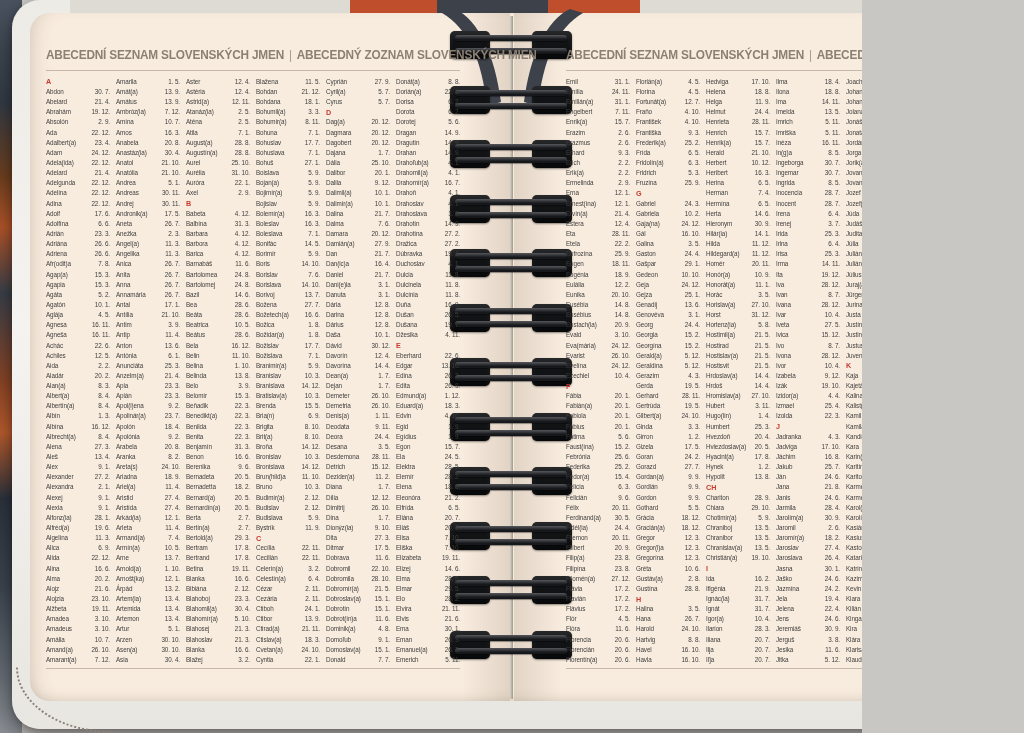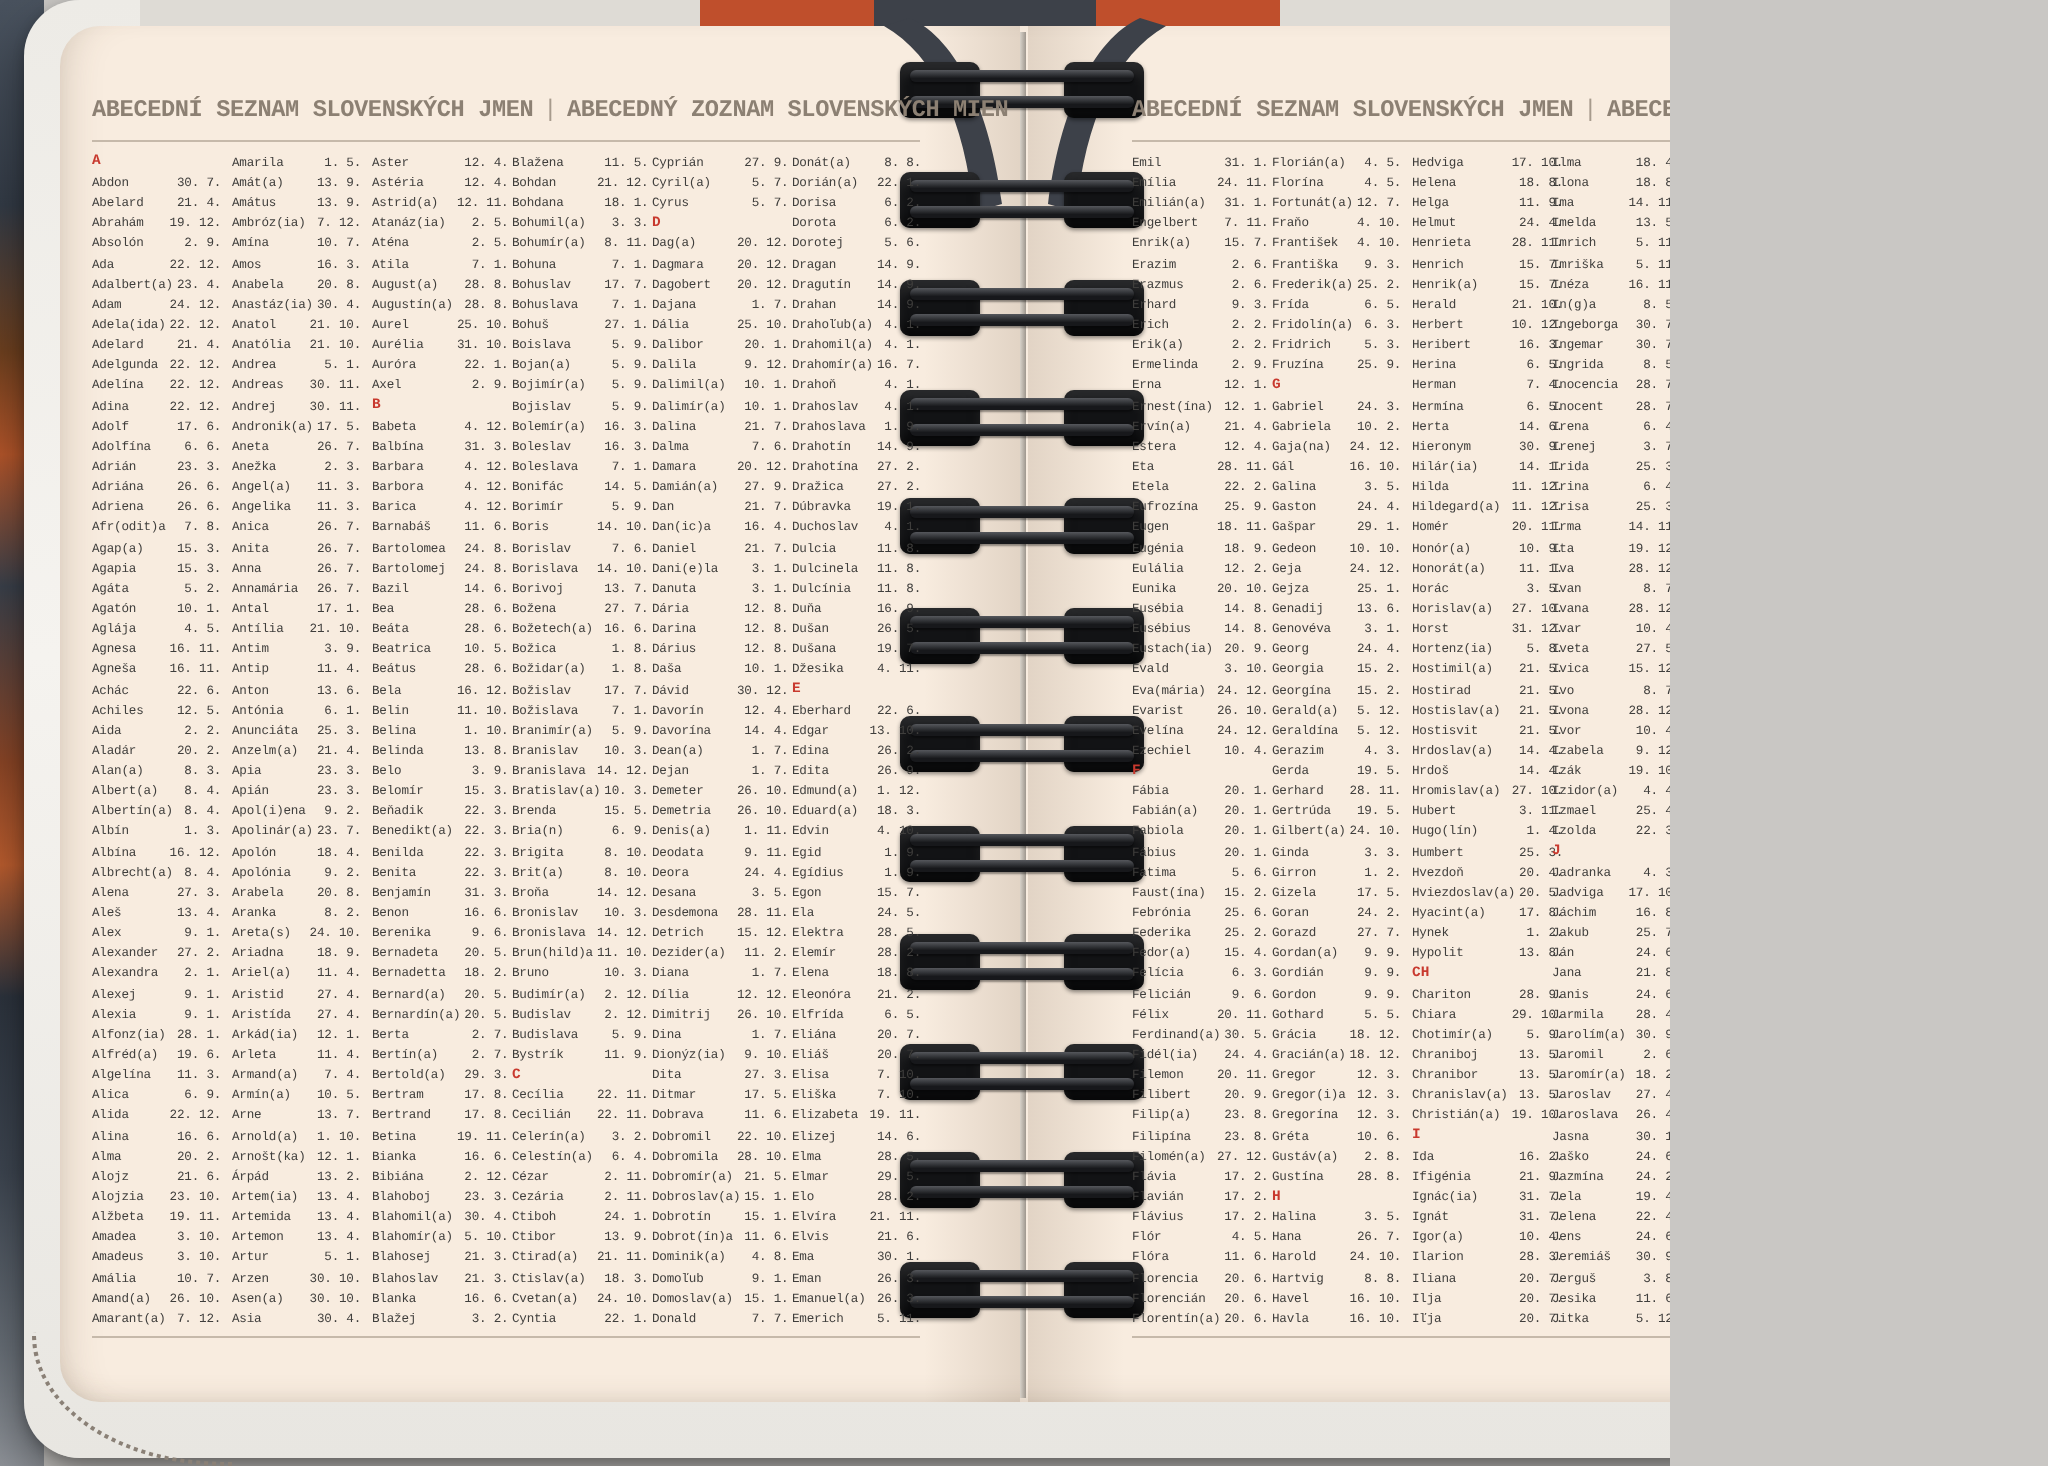--- a/index.html
+++ b/index.html
@@ -1,17 +1,17 @@
 <!DOCTYPE html>
 <html><head>
 <meta charset="utf-8">
 <style>
   html,body{margin:0;padding:0;background:#c9c7c4;}
   .canvas{position:relative;width:835px;height:733px;overflow:hidden;
-          font-family:Liberation Mono, monospace;background:#c9c7c4;}
+          font-family:Liberation Sans, sans-serif;background:#c9c7c4;padding-left:27px;}
   
   .photo-strip{position:absolute;left:0;top:0;width:22px;height:733px;
     background:linear-gradient(180deg,#49525e 0%,#333b46 14%,#6e401f 24%,#b3552a 31%,#3a404a 40%,
       #8a4526 52%,#b95c2e 59%,#2c333d 68%,#3d4550 80%,#666d75 92%,#8d9197 100%);}
   
   .cover{position:absolute;left:12px;top:0;width:1000px;height:729px;border-radius:28px;
     background:linear-gradient(180deg,#edebe6 0%,#f5f3ef 45%,#e8e6e1 100%);
     box-shadow:0 12px 24px rgba(0,0,0,.40),0 2px 6px rgba(0,0,0,.22);}
   
   .top-edge{position:absolute;left:70px;top:0;width:908px;height:13px;background:#dedbd5;}

